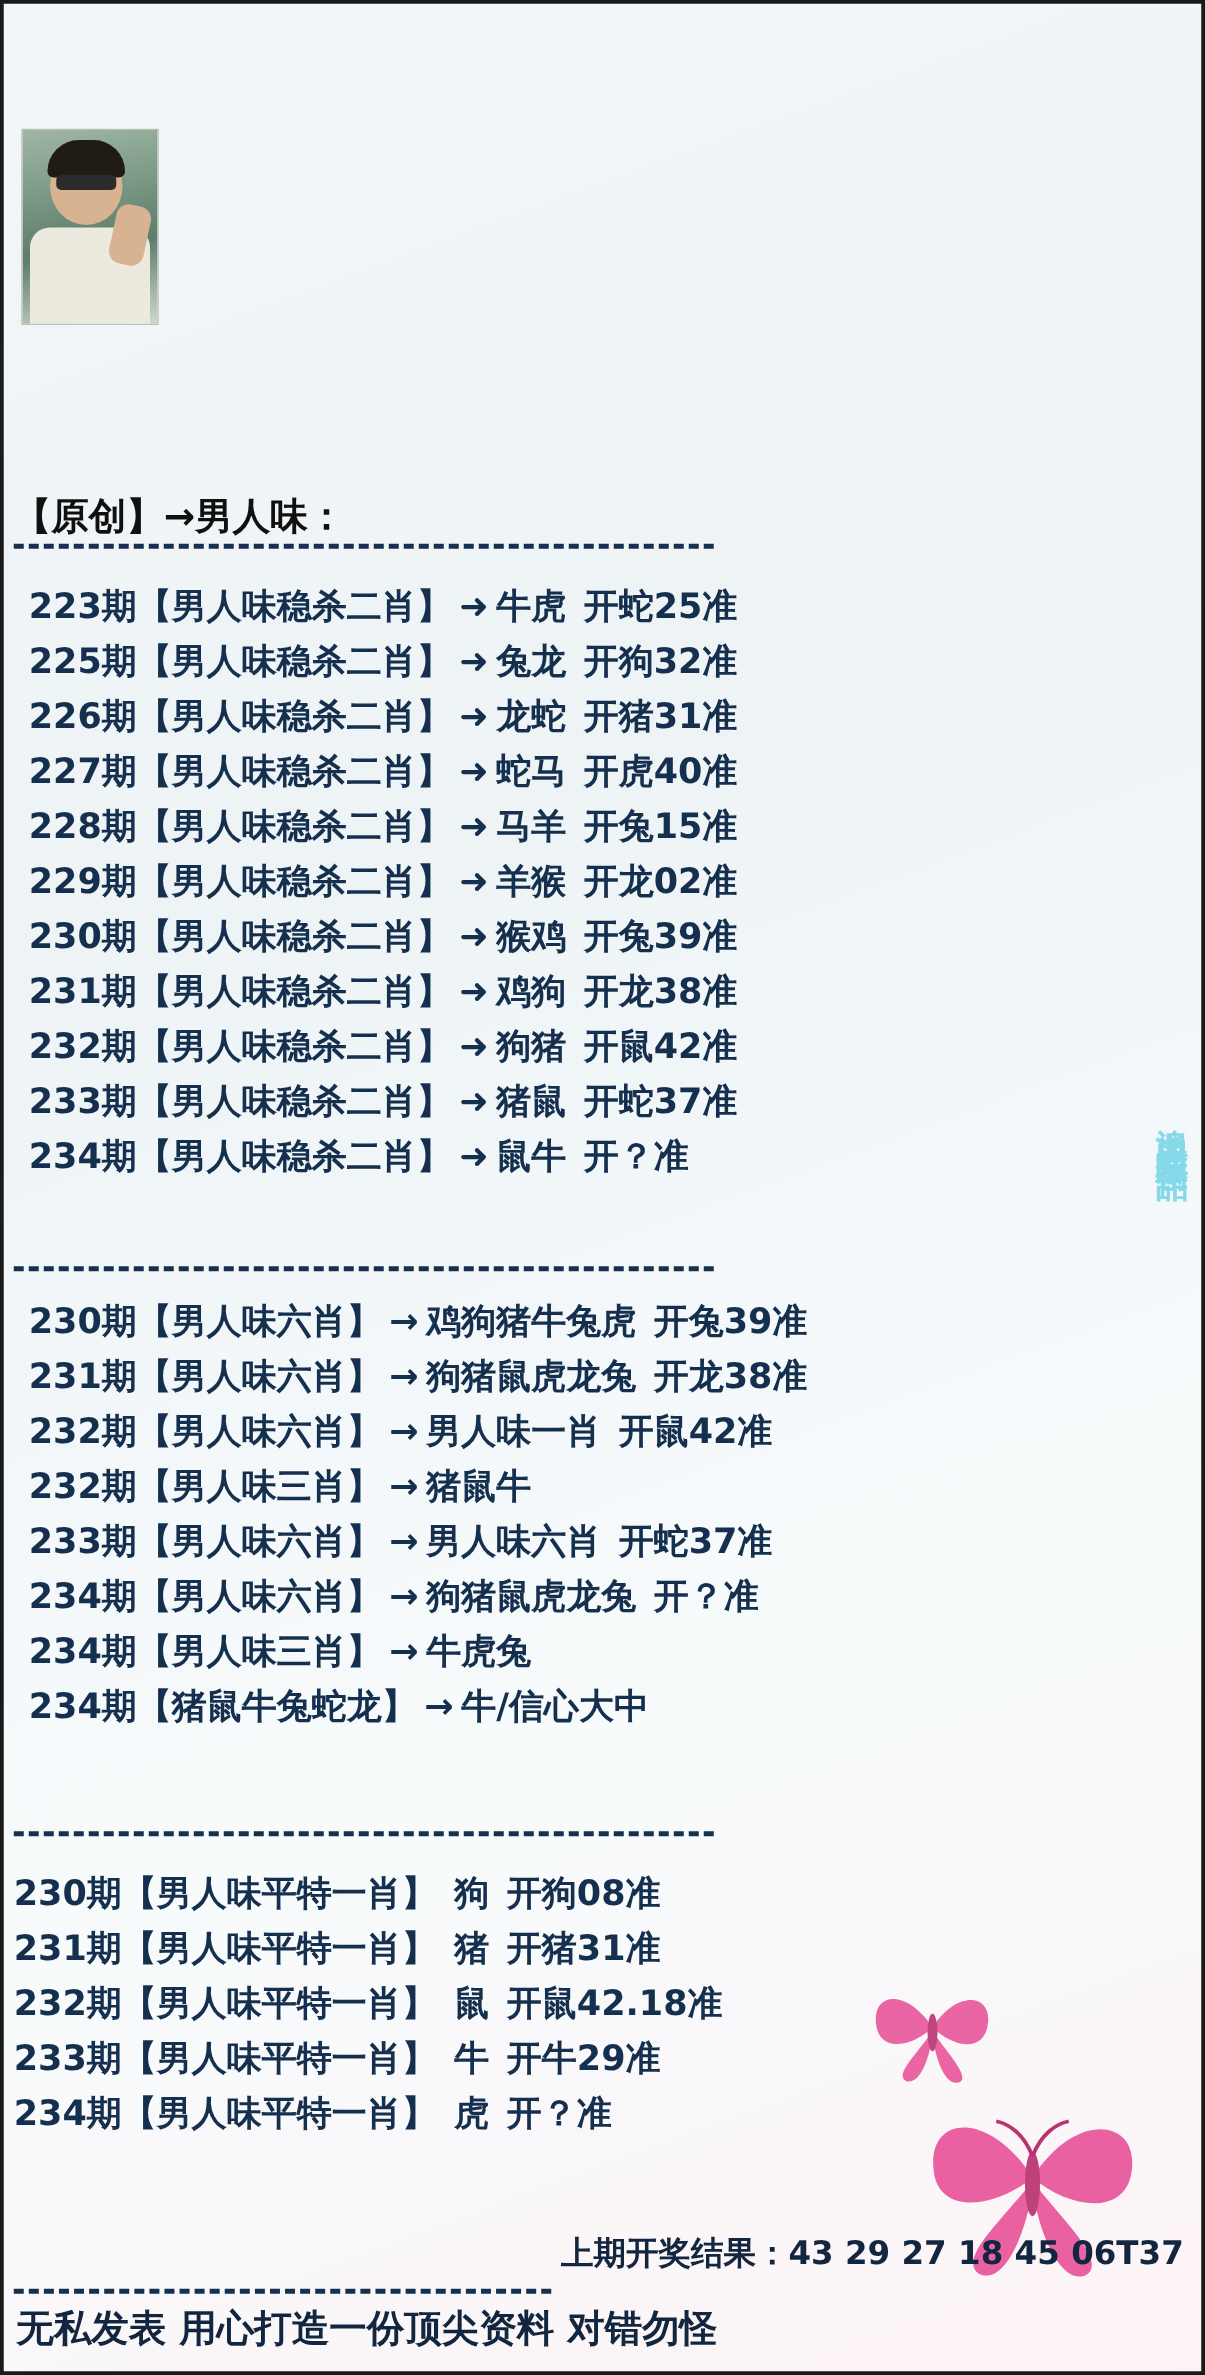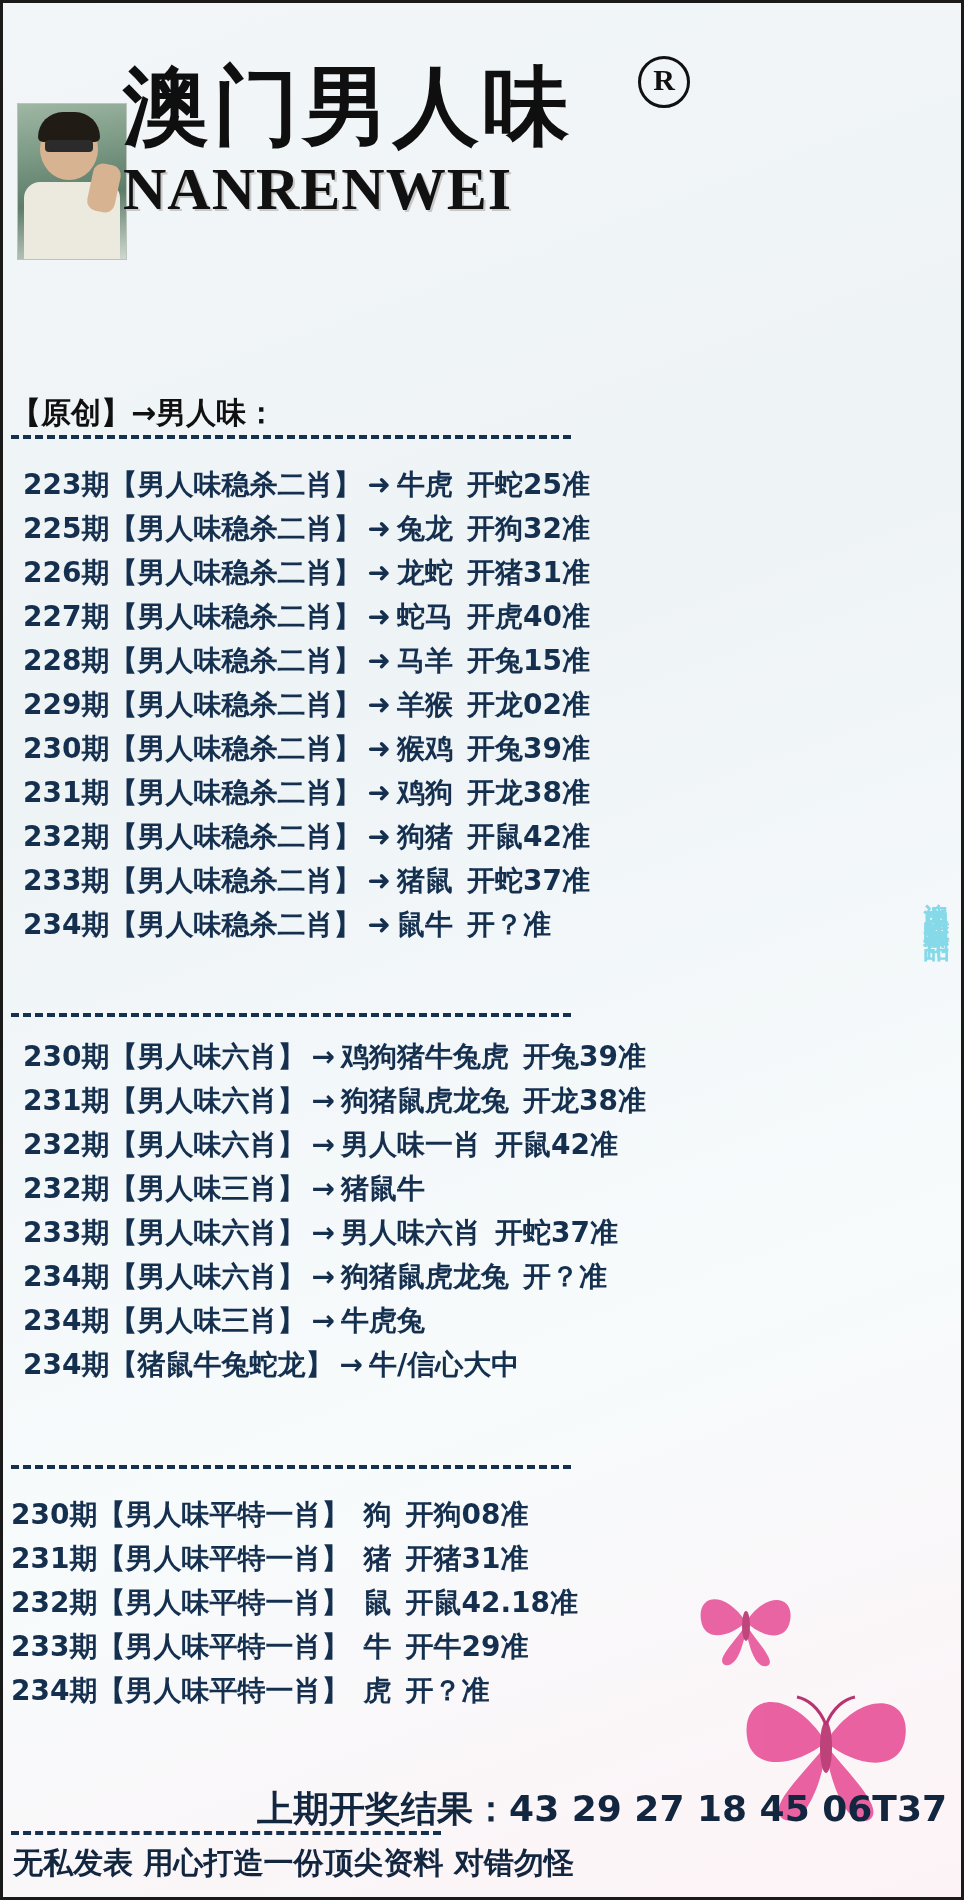--- a/index.html
+++ b/index.html
@@ -168,21 +168,21 @@
   
   .result-line {
     position: absolute;
     left: 0;
     top: 1782px;
     width: 944px;
     text-align: right;
     padding-right: 14px;
     font-family: "DejaVu Sans", "Liberation Sans", sans-serif;
     font-weight: bold;
-    font-size: 36px;
+    font-size: 26px;
     color: #12263f;
     white-space: nowrap;
   }
   .bottom-dash {
     position: absolute;
     left: 8px;
     top: 1828px;
     width: 430px;
     border-top: 4px dashed #16314f;
   }
@@ -222,25 +222,20 @@
 
 <div class="page">
 
   <div class="header">
     <div class="avatar">
       <div class="body"></div>
       <div class="face"></div>
       <div class="hair"></div>
       <div class="glasses"></div>
       <div class="arm"></div>
-    </div>
-    <div class="title-block">
-      <div class="title-cn">澳门男人味</div>
-      <div class="reg-mark">R</div>
-      <div class="title-en">NANRENWEI</div>
     </div>
   </div>
 
   <div class="origin-label">【原创】→男人味：</div>
   <div class="dash-rule" style="top:432px;"></div>
 
   <div class="rows block1" id="block1" style="top:460px;">
       <div class="row"><span>223期</span><span>【男人味稳杀二肖】</span><span class="arrow">➜</span><span>牛虎</span><span class="sep"></span><span>开蛇25准</span></div>
       <div class="row"><span>225期</span><span>【男人味稳杀二肖】</span><span class="arrow">➜</span><span>兔龙</span><span class="sep"></span><span>开狗32准</span></div>
       <div class="row"><span>226期</span><span>【男人味稳杀二肖】</span><span class="arrow">➜</span><span>龙蛇</span><span class="sep"></span><span>开猪31准</span></div>

